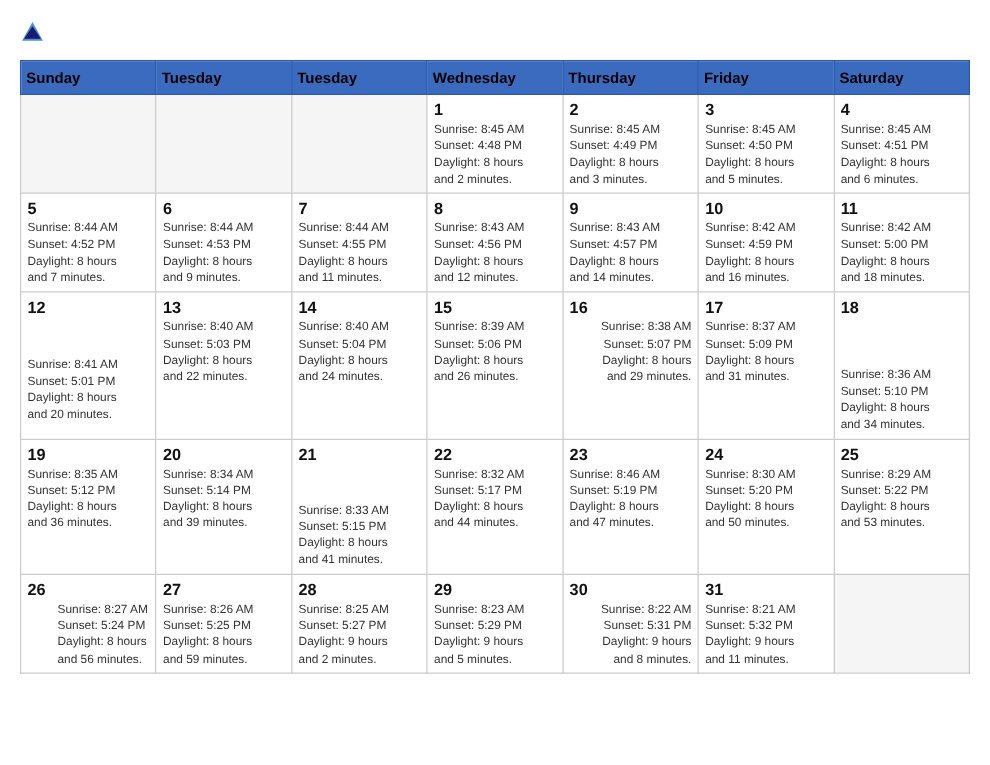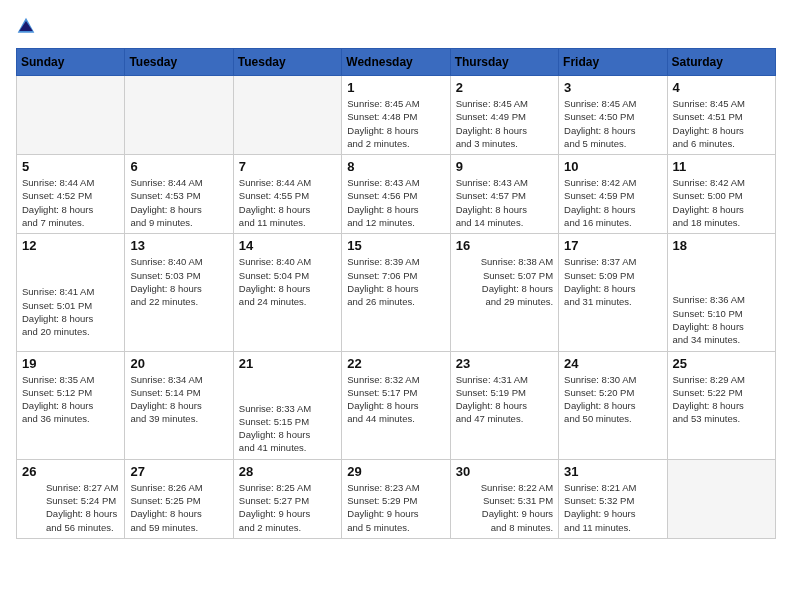--- a/index.html
+++ b/index.html
@@ -211,21 +211,21 @@
         <td>
           <div class="day-number">14</div>
           <div class="day-info" style="white-space: pre-line;">Sunrise: 8:40 AM
 Sunset: 5:04 PM
 Daylight: 8 hours
 and 24 minutes.</div>
         </td>
         <td>
           <div class="day-number">15</div>
           <div class="day-info" style="white-space: pre-line;">Sunrise: 8:39 AM
-Sunset: 7:06 PM
+Sunset: 5:06 PM
 Daylight: 8 hours
 and 26 minutes.</div>
         </td>
         <td>
           <div class="day-number">16</div>
           <div class="day-info" style="white-space: pre-line; text-align: right;">Sunrise: 8:38 AM
 Sunset: 5:07 PM
 Daylight: 8 hours
 and 29 minutes.</div>
         </td>
@@ -268,21 +268,21 @@
         </td>
         <td>
           <div class="day-number">22</div>
           <div class="day-info" style="white-space: pre-line;">Sunrise: 8:32 AM
 Sunset: 5:17 PM
 Daylight: 8 hours
 and 44 minutes.</div>
         </td>
         <td>
           <div class="day-number">23</div>
-          <div class="day-info" style="white-space: pre-line;">Sunrise: 4:31 AM
+          <div class="day-info" style="white-space: pre-line;">Sunrise: 8:46 AM
 Sunset: 5:19 PM
 Daylight: 8 hours
 and 47 minutes.</div>
         </td>
         <td>
           <div class="day-number">24</div>
           <div class="day-info" style="white-space: pre-line;">Sunrise: 8:30 AM
 Sunset: 5:20 PM
 Daylight: 8 hours
 and 50 minutes.</div>

